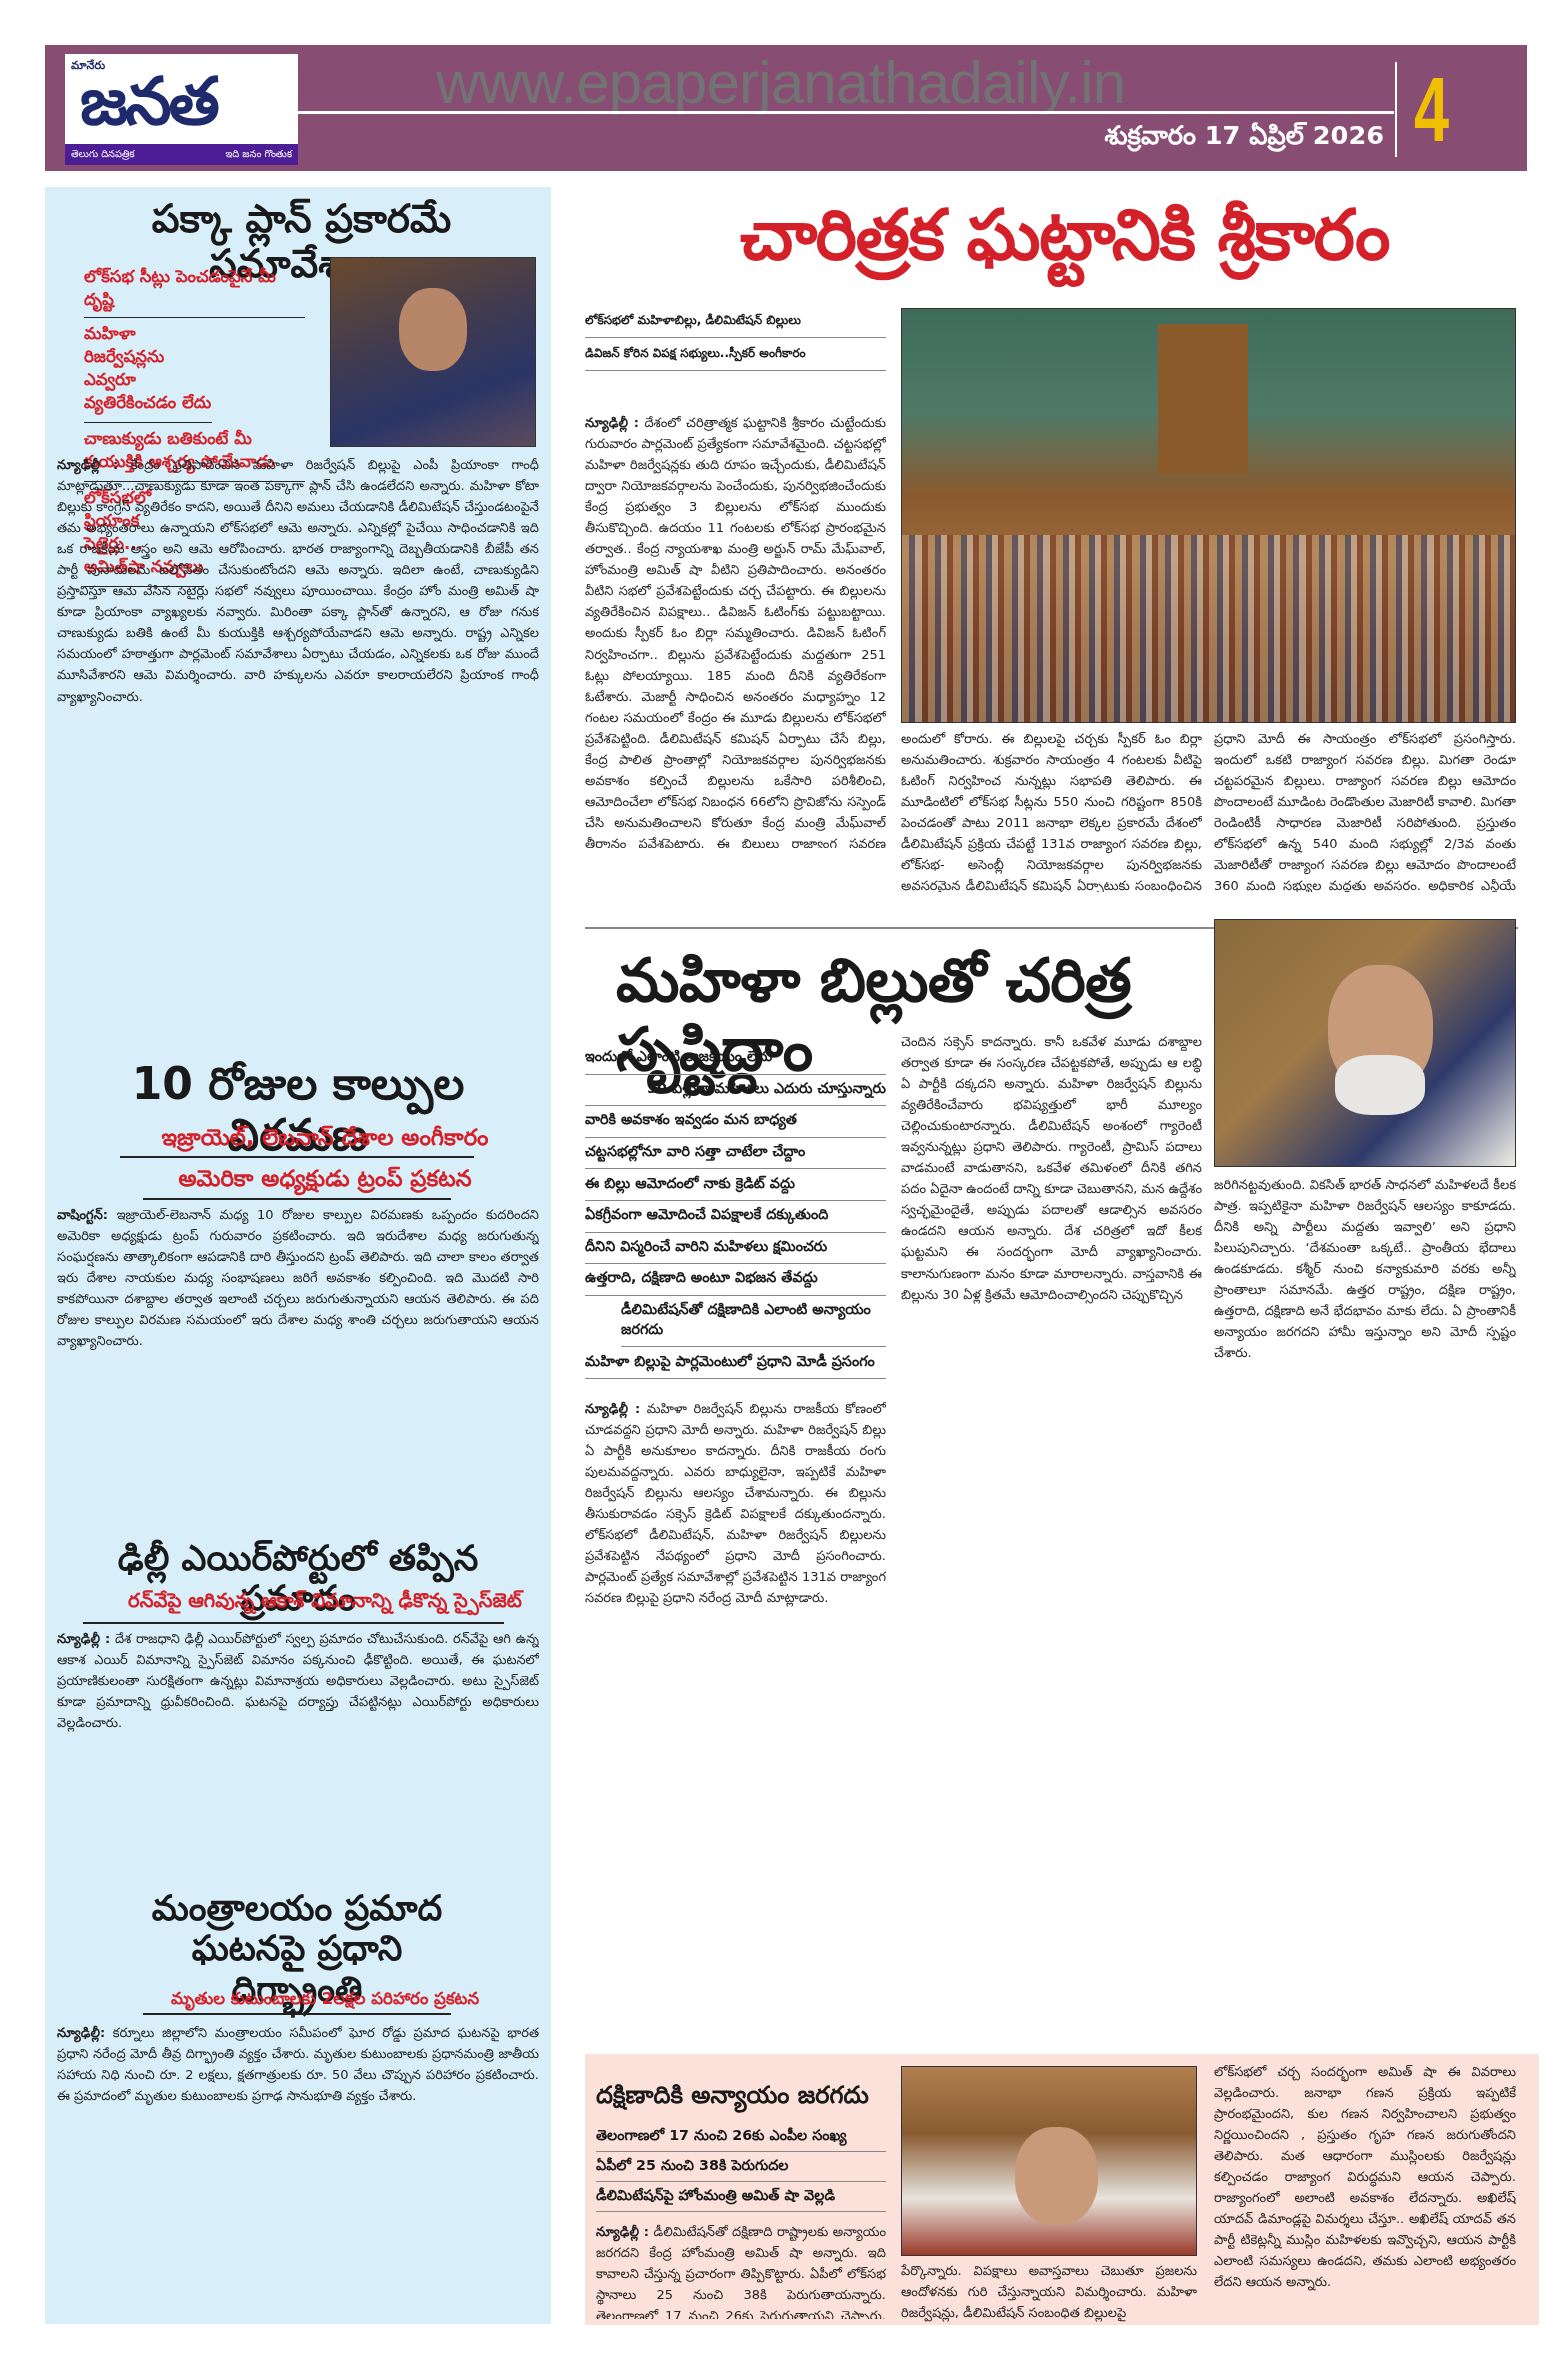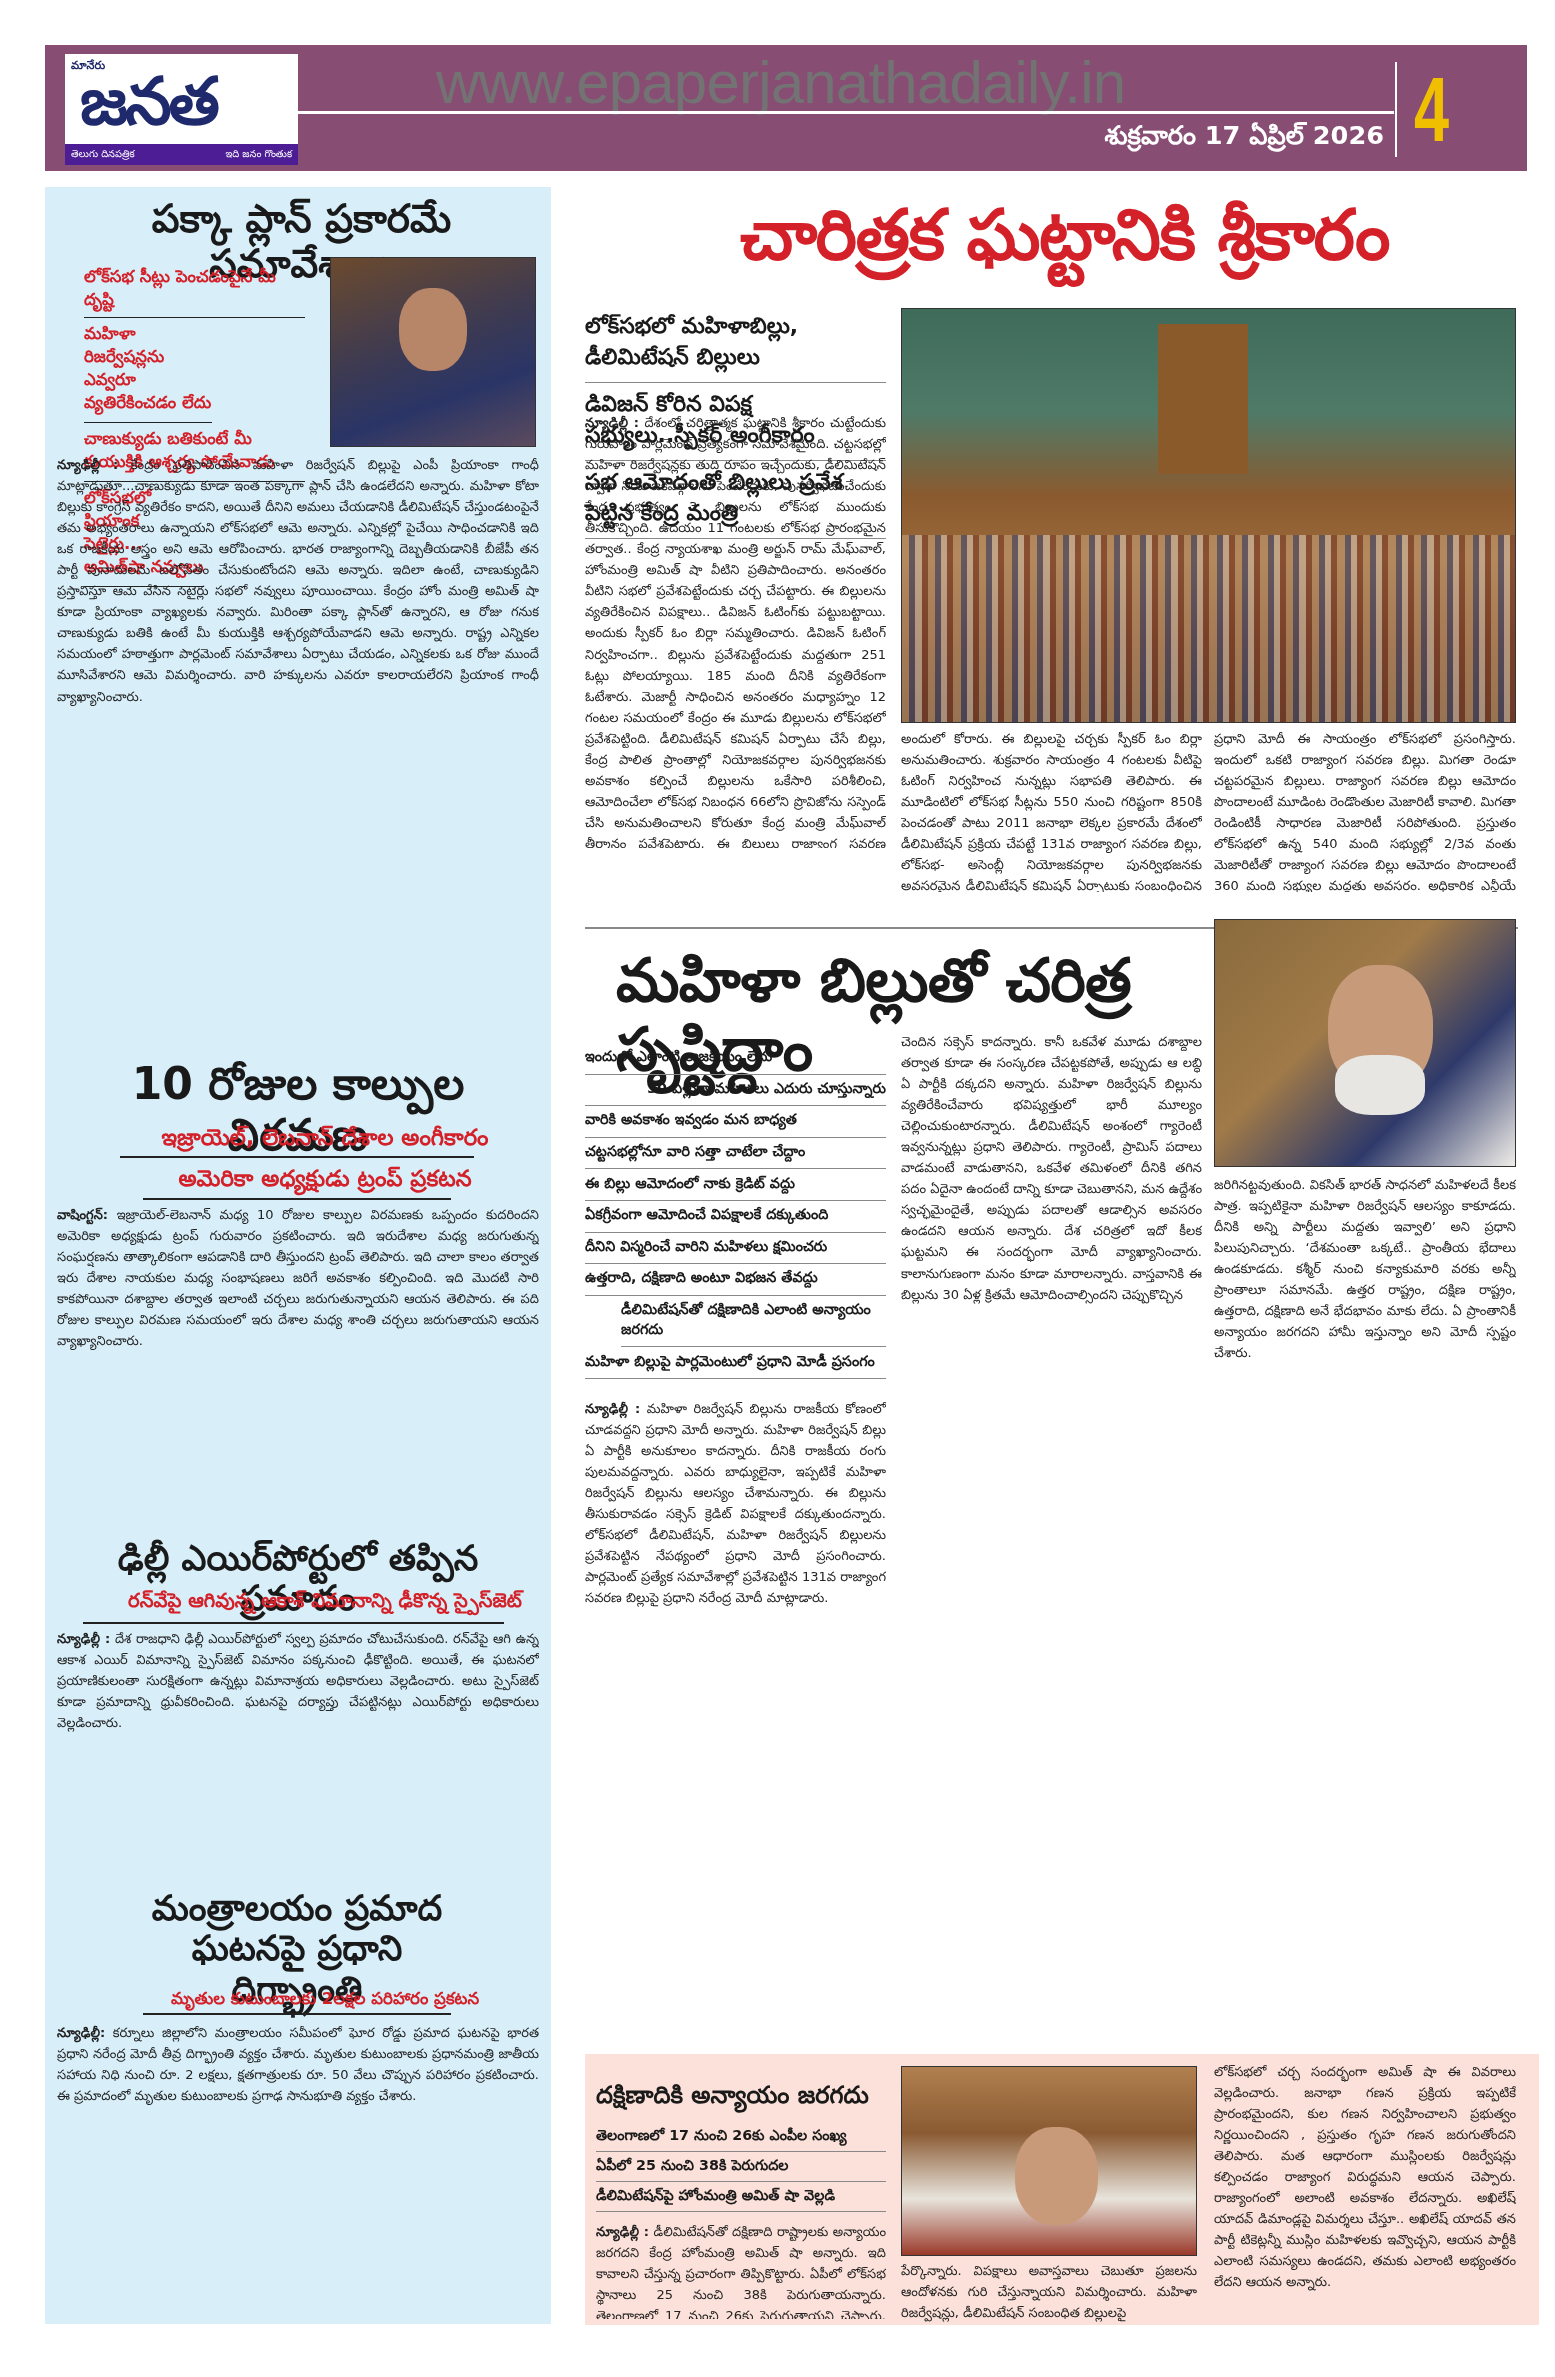--- a/index.html
+++ b/index.html
@@ -25,21 +25,21 @@
   .red { color: #d42028; font-weight: bold; margin-left: 27px; }
   .rule { height: 1.5px; background: #222; }
   .body-text { font-size: 13px; line-height: 1.62; text-align: justify; color: #222; }
   .body-text b { font-weight: bold; }
 
   .photo { background: #666; overflow: hidden; border: 1.5px solid #333; }
 
   
   .main-hl { left: 579px; top: 197px; width: 971px; text-align: center; font-size: 70px; font-weight: bold; color: #d42028; line-height: 1.1; letter-spacing: -1.5px; }
 
-  .deck { font-size: 22px; font-weight: bold; color: #1a1a1a; padding: 7.5px 0; border-bottom: 1.5px solid #888; }
+  .deck { font-size: 12px; font-weight: bold; color: #1a1a1a; padding: 7.5px 0; border-bottom: 1.5px solid #888; }
   .hr-full { height: 1.5px; background: #888; }
   .pink-box { left: 585px; top: 2054px; width: 954px; height: 271px; background: #fbe1d9; }
 </style>
 </head>
 <body>
 
 <div class="abs masthead"></div>
 <div class="abs logo">
   <span class="abs logo-small">మానేరు</span>
   <span class="abs logo-big">జనత</span>
@@ -94,21 +94,20 @@
 <div class="abs rule" style="left:143px; top:2013px; width:308px;"></div>
 <div class="abs body-text" style="left:57px; top:2022px; width:482px; height:293px; overflow:hidden;">
   <b>న్యూఢిల్లీ:</b>
   <span>కర్నూలు జిల్లాలోని మంత్రాలయం సమీపంలో ఘోర రోడ్డు ప్రమాద ఘటనపై భారత ప్రధాని నరేంద్ర మోదీ తీవ్ర దిగ్భ్రాంతి వ్యక్తం చేశారు. మృతుల కుటుంబాలకు ప్రధానమంత్రి జాతీయ సహాయ నిధి నుంచి రూ. 2 లక్షలు, క్షతగాత్రులకు రూ. 50 వేలు చొప్పున పరిహారం ప్రకటించారు. ఈ ప్రమాదంలో మృతుల కుటుంబాలకు ప్రగాఢ సానుభూతి వ్యక్తం చేశారు.</span>
 </div>
 
 <div class="abs main-hl">చారిత్రక ఘట్టానికి శ్రీకారం</div>
 <div class="abs" style="left:585px; top:305px; width:301px;">
   <div class="deck">లోక్‌సభలో మహిళాబిల్లు, డీలిమిటేషన్ బిల్లులు</div>
   <div class="deck">డివిజన్ కోరిన విపక్ష సభ్యులు..స్పీకర్ అంగీకారం</div>
-  <div class="deck">సభ ఆమోదంతో బిల్లులు ప్రవేశ పెట్టిన కేంద్ర మంత్రి</div>
 </div>
 <div class="abs photo" style="left:901px; top:308px; width:615px; height:415px; background:linear-gradient(180deg,#3f6b5a 0%,#4f7a68 25%,#8a5a2f 45%,#9a6a3a 60%,#7a4a28 80%,#5c3a22 100%);">
   <div class="abs" style="left:256px; top:15px; width:90px; height:150px; background:#8b5a2b;"></div>
   <div class="abs" style="left:0; top:226px; width:100%; height:190px; background:repeating-linear-gradient(90deg,#c9a27a 0 7.5px,#3b4a7a 7.5px 13.5px,#e2d2c2 13.5px 19.6px,#7a3a2a 19.6px 25.6px); opacity:0.55;"></div>
 </div>
 
 <div class="abs body-text" style="left:585px; top:412px; width:301px; height:436px; overflow:hidden;">
   <b>న్యూఢిల్లీ :</b>
   <span>దేశంలో చరిత్రాత్మక ఘట్టానికి శ్రీకారం చుట్టేందుకు గురువారం పార్లమెంట్ ప్రత్యేకంగా సమావేశమైంది. చట్టసభల్లో మహిళా రిజర్వేషన్లకు తుది రూపం ఇచ్చేందుకు, డీలిమిటేషన్ ద్వారా నియోజకవర్గాలను పెంచేందుకు, పునర్విభజించేందుకు కేంద్ర ప్రభుత్వం 3 బిల్లులను లోక్‌సభ ముందుకు తీసుకొచ్చింది. ఉదయం 11 గంటలకు లోక్‌సభ ప్రారంభమైన తర్వాత.. కేంద్ర న్యాయశాఖ మంత్రి అర్జున్ రామ్ మేఘ్‌వాల్, హోంమంత్రి అమిత్ షా వీటిని ప్రతిపాదించారు. అనంతరం వీటిని సభలో ప్రవేశపెట్టేందుకు చర్చ చేపట్టారు. ఈ బిల్లులను వ్యతిరేకించిన విపక్షాలు.. డివిజన్ ఓటింగ్‌కు పట్టుబట్టాయి. అందుకు స్పీకర్ ఓం బిర్లా సమ్మతించారు. డివిజన్ ఓటింగ్ నిర్వహించగా.. బిల్లును ప్రవేశపెట్టేందుకు మద్దతుగా 251 ఓట్లు పోలయ్యాయి. 185 మంది దీనికి వ్యతిరేకంగా ఓటేశారు. మెజార్టీ సాధించిన అనంతరం మధ్యాహ్నం 12 గంటల సమయంలో కేంద్రం ఈ మూడు బిల్లులను లోక్‌సభలో ప్రవేశపెట్టింది. డీలిమిటేషన్ కమిషన్ ఏర్పాటు చేసే బిల్లు, కేంద్ర పాలిత ప్రాంతాల్లో నియోజకవర్గాల పునర్విభజనకు అవకాశం కల్పించే బిల్లులను ఒకేసారి పరిశీలించి, ఆమోదించేలా లోక్‌సభ నిబంధన 66లోని ప్రొవిజోను సస్పెండ్ చేసి అనుమతించాలని కోరుతూ కేంద్ర మంత్రి మేఘ్‌వాల్ తీర్మానం ప్రవేశపెట్టారు. ఈ బిల్లులు రాజ్యాంగ సవరణ బిల్లుతో ముడిపడి ఉన్నందున అనుమతించాలని</span>
 </div>

